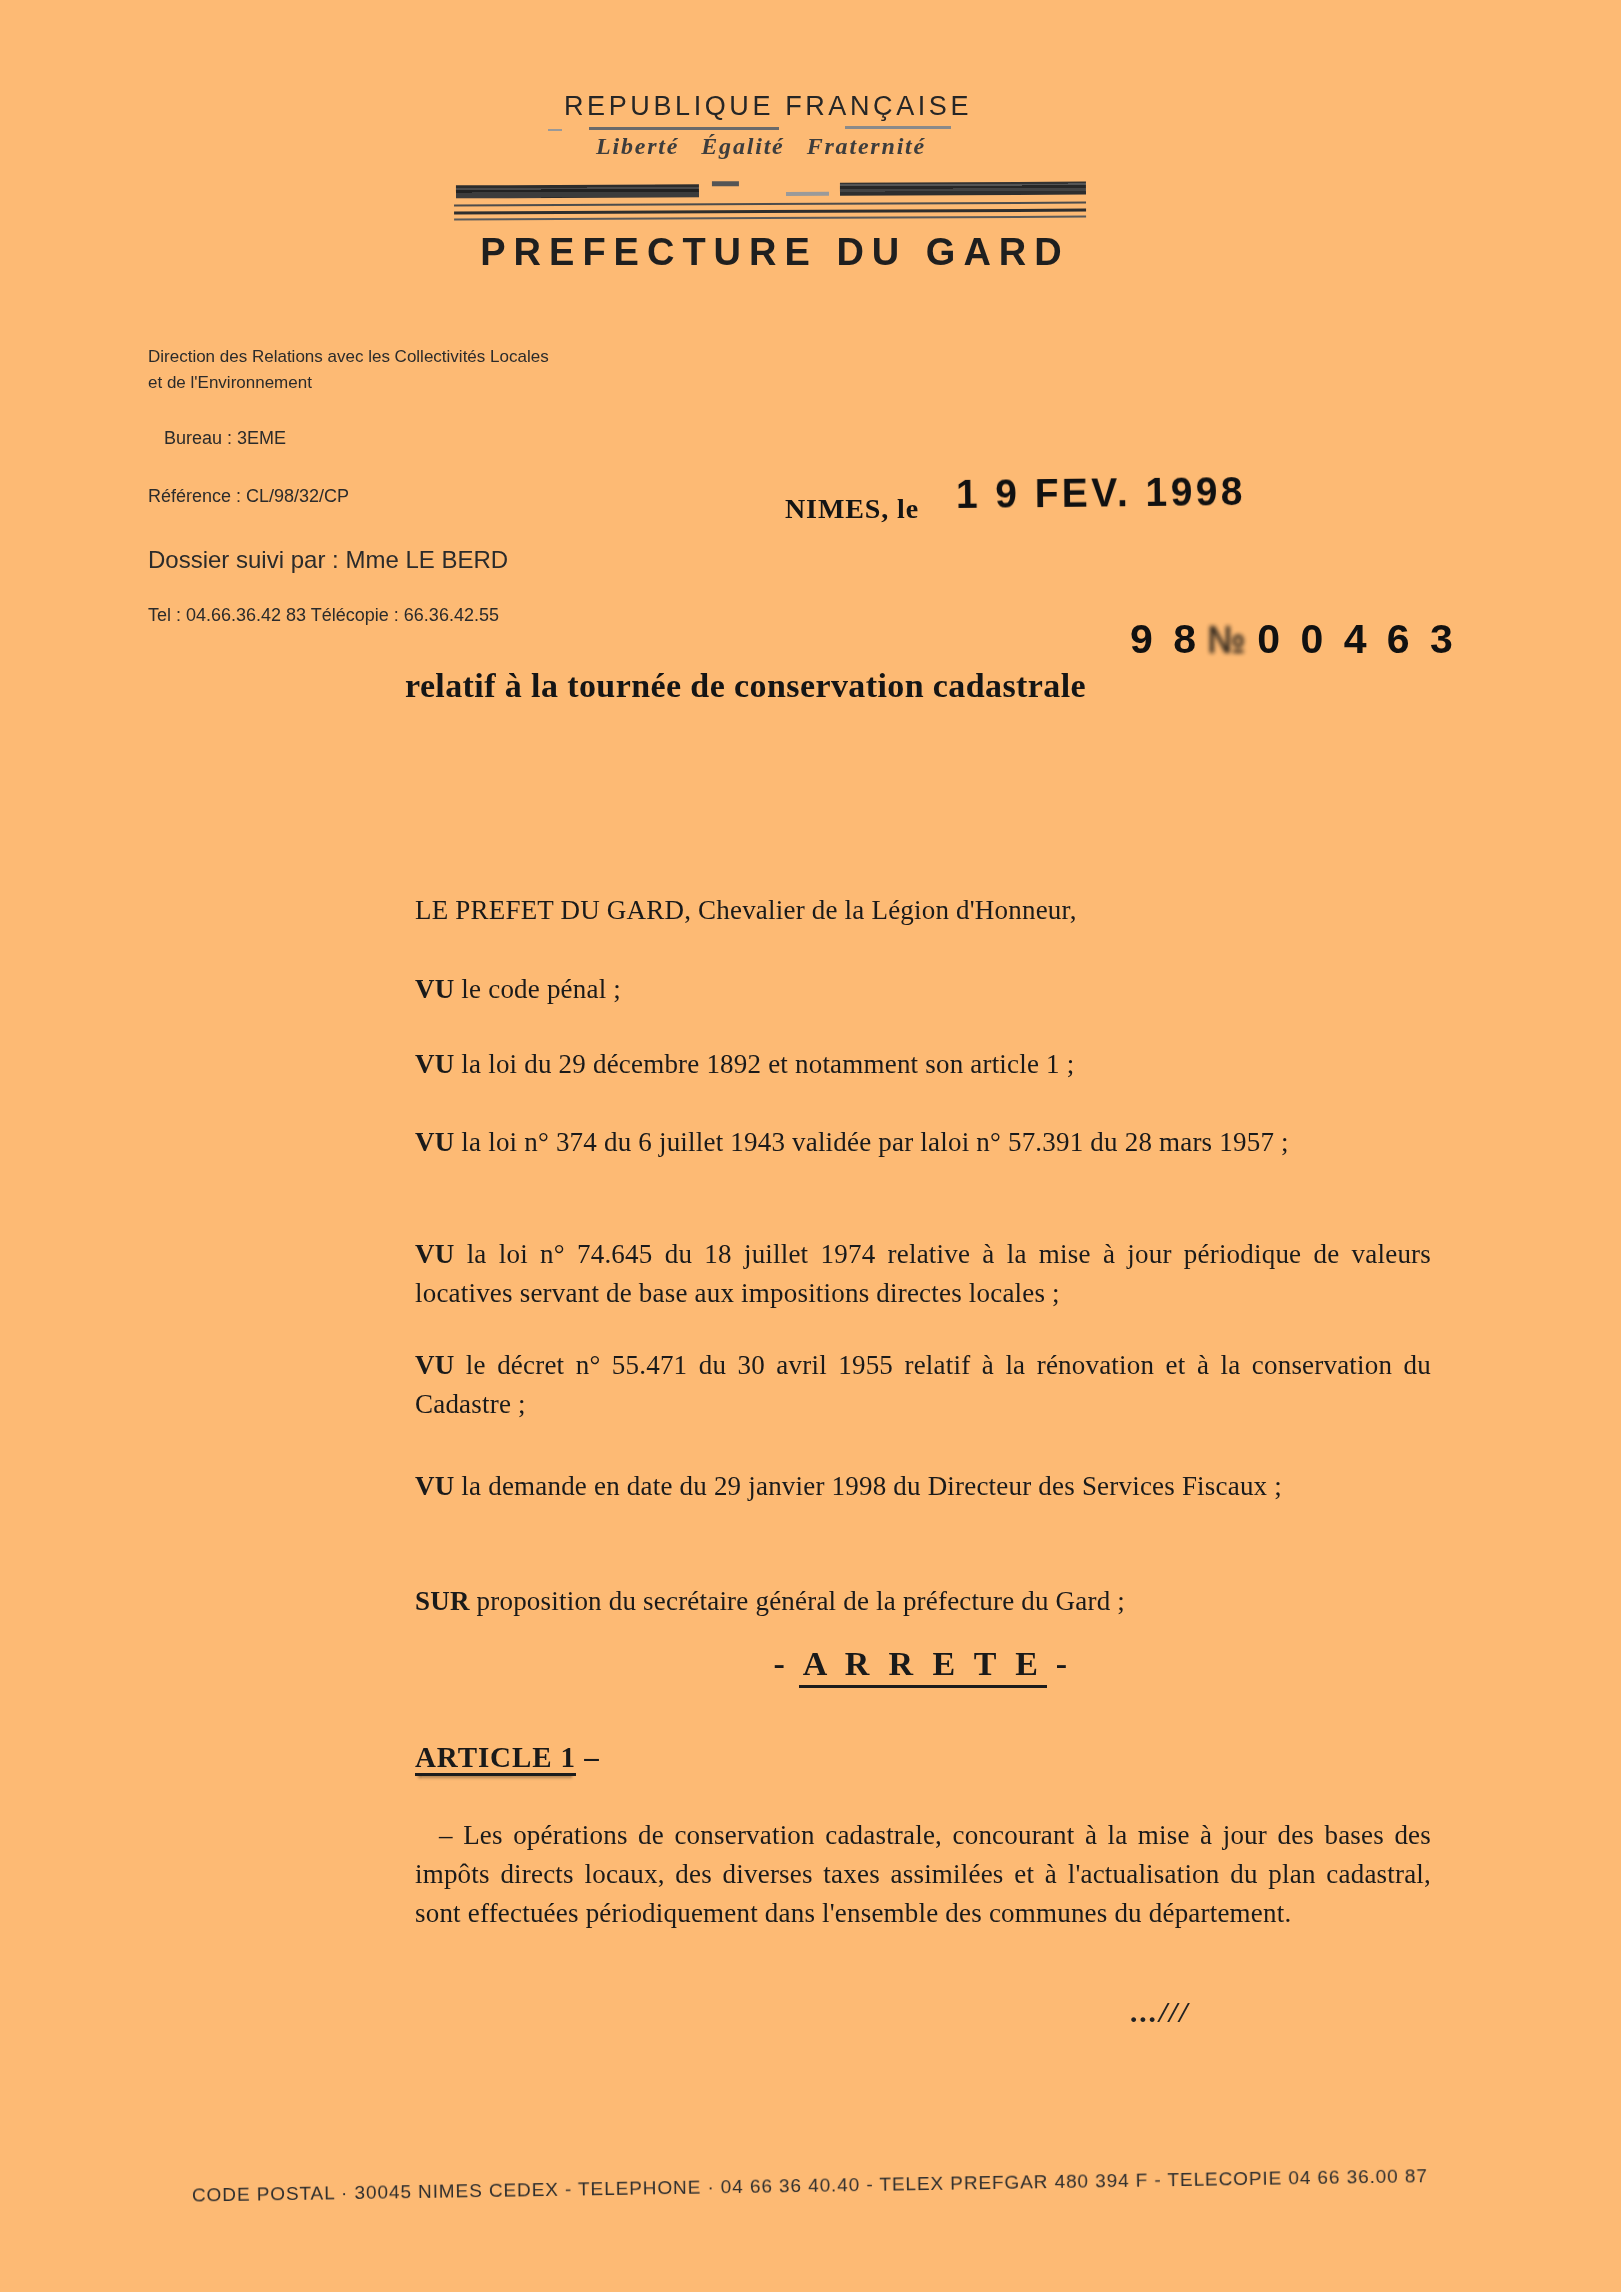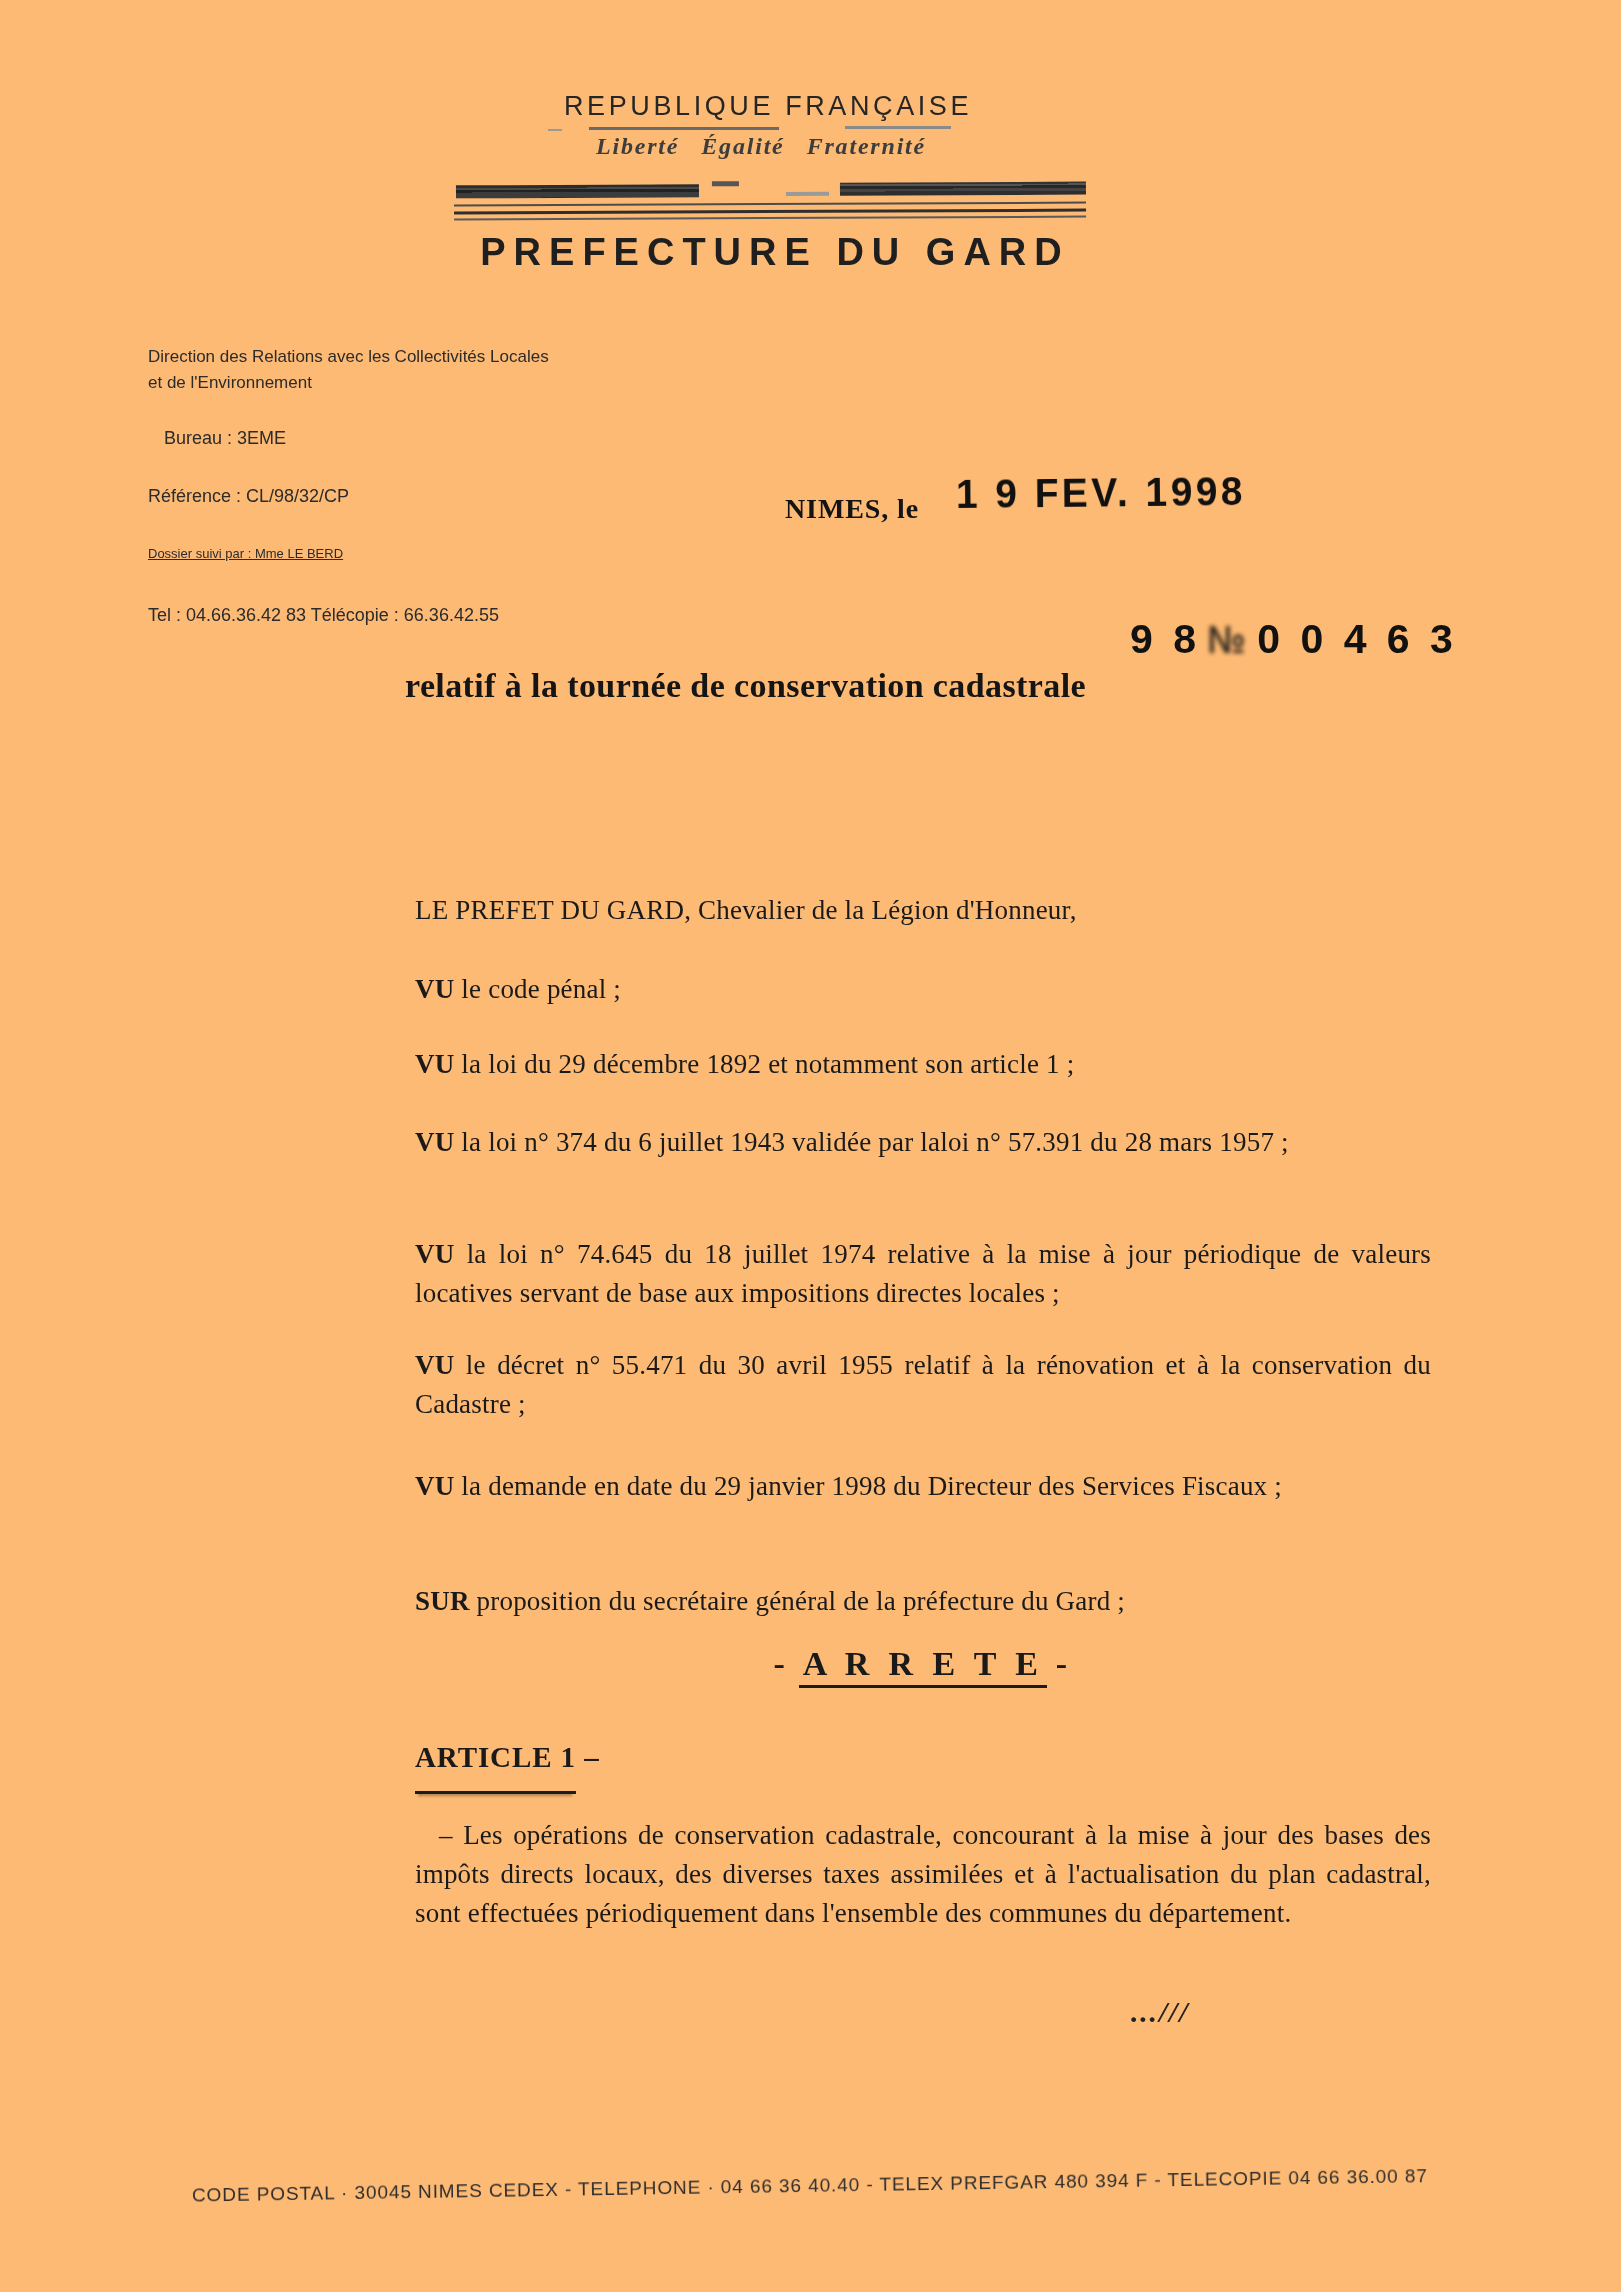--- a/index.html
+++ b/index.html
@@ -47,21 +47,21 @@
     white-space:nowrap;filter:blur(0.2px);
   }
   
   .meta{position:absolute;left:148px;top:0;
     font-family:"Liberation Sans", sans-serif;color:#2b2b2b;}
   .meta div{position:absolute;white-space:nowrap;filter:blur(0.2px);}
   .m-dir1{top:347px;left:0;font-size:17px;}
   .m-dir2{top:373px;left:0;font-size:17px;}
   .m-bureau{top:428px;left:0;font-size:18px;margin-left:16px;}
   .m-ref{top:486px;left:0;font-size:18px;}
-  .m-dossier{top:546px;left:0;font-size:13px;text-decoration:underline;}
+  .m-dossier{top:546px;left:0;font-size:24px;}
   .m-tel{top:605px;left:0;font-size:18px;}
   
   .place{position:absolute;left:785px;top:493px;font-size:28px;font-weight:700;
     letter-spacing:0.9px;color:#141414;}
   .stamp{font-family:"Liberation Sans", sans-serif;font-weight:700;color:#111;}
   .date-stamp{
     position:absolute;left:956px;top:471px;font-size:41px;letter-spacing:3.6px;
     transform:rotate(-.6deg) scaleX(.95);transform-origin:left center;
     white-space:pre;filter:blur(0.3px);
   }
@@ -88,21 +88,21 @@
   .bodycol > div{position:absolute;left:0;width:1016px;}
   .opening{top:891px;font-weight:400;white-space:nowrap;}
   .clause{text-align:justify;}
   .clause b{font-weight:700;}
   .c0{top:970px;} .c1{top:1045px;} .c2{top:1123px;} .c3{top:1235px;}
   .c4{top:1346px;} .c5{top:1467px;} .c6{top:1582px;}
   .arrete-head{top:1644px;text-align:center;font-size:34px;font-weight:700;
     letter-spacing:5.4px;}
   .arrete-head .word{border-bottom:3.6px solid #1c1c1c;padding:0 3.6px 2.7px 3.6px;margin:0 9px;}
   .article-head{top:1738px;font-size:29px;font-weight:700;letter-spacing:0.9px;}
-  .article-head .lbl{border-bottom:3.1px solid #1c1c1c;padding-bottom:18px;
+  .article-head .lbl{border-bottom:3.1px solid #1c1c1c;padding-bottom:0;
     box-shadow:0 4.5px 2.7px -2.7px rgba(0,0,0,.35);}
   .article-text{top:1816px;text-align:justify;text-indent:24px;line-height:39px;}
   .continuation{position:absolute;left:1131px;top:1995px;font-size:30px;
     font-style:italic;font-weight:700;letter-spacing:1.8px;color:#222;}
   
   .footer{
     position:absolute;left:192px;top:2185px;width:1182px;
     font-family:"Liberation Sans", sans-serif;font-size:19px;letter-spacing:0.9px;
     color:#2d2d2d;white-space:nowrap;
     transform:rotate(-0.9deg) scaleY(.95);transform-origin:left center;

